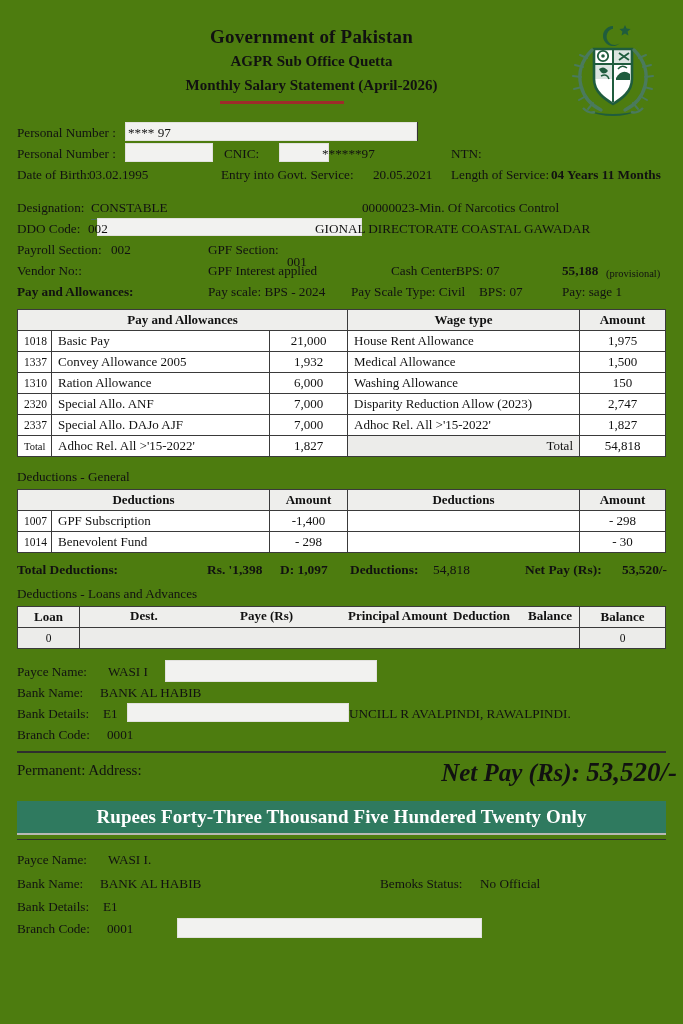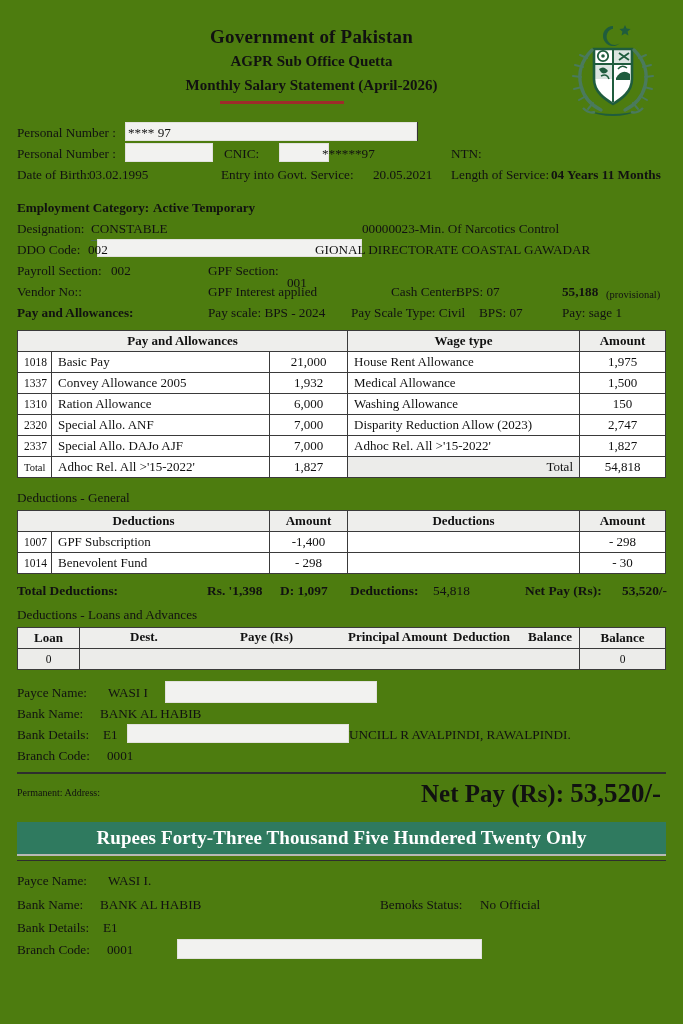--- a/index.html
+++ b/index.html
@@ -140,24 +140,25 @@
   }
 
   
   .hr-dark {
     height: 1.6px;
     background: #2e2e2e;
     margin: 6px 17px 0 17px;
   }
   .netpay-big {
     position: absolute;
-    right: 22px;
+    right: 6px;
     font-size: 25px;
     font-weight: bold;
     white-space: nowrap;
+    font-style: italic;
   }
   .netpay-big .amt { font-size: 27px; }
 
   
   .banner {
     margin: 0 17px;
     background: #2f7a5f;
     color: #ffffff;
     text-align: center;
     font-size: 19px;
@@ -241,24 +242,20 @@
       <span class="cell" style="left:72px;">03.02.1995</span>
       <span class="cell" style="left:204px;">Entry into Govt. Service:</span>
       <span class="cell" style="left:356px;">20.05.2021</span>
       <span class="cell" style="left:434px;">Length of Service:</span>
       <span class="cell b" style="left:534px;">04 Years 11 Months</span>
     </div>
   </div>
 
   <div class="body-wrap" style="margin-top:12px;">
 
-    <div class="row tall">
-      <span class="cell b" style="left:0px;">Employment Category:</span>
-      <span class="cell b" style="left:136px;">Active Temporary</span>
-    </div>
 
     <div class="row tall">
       <span class="cell" style="left:0px;">Designation:</span>
       <span class="cell ul-green" style="left:74px;">CONSTABLE</span>
       <span class="cell" style="left:345px;">00000023-Min. Of Narcotics Control</span>
     </div>
 
     <div class="row tall">
       <span class="inputbox" style="left:80px; top:0px; width:265px; height:18px;"></span>
       <span class="cell" style="left:0px;">DDO Code:</span>
@@ -461,21 +458,21 @@
     <div class="row tall">
       <span class="cell" style="left:0px;">Branch Code:</span>
       <span class="cell" style="left:90px;">0001</span>
     </div>
 
   </div>
 
   <div class="hr-dark"></div>
 
   <div class="body-wrap" style="margin-top:8px; position:relative; height:40px;">
-    <span style="font-size:10px;">Permanent: Address:</span>
+    <span style="font-size:15px;">Permanent: Address:</span>
     <div class="netpay-big" style="top:-4px;">
       <span>Net Pay (Rs):</span>
       <span class="amt">53,520/-</span>
     </div>
   </div>
 
   <div class="banner" style="background: rgb(47, 122, 95);">Rupees Forty-Three Thousand Five Hundered Twenty Only</div>
   <div class="banner-shadow"></div>
   <div class="footer-rule"></div>
 

